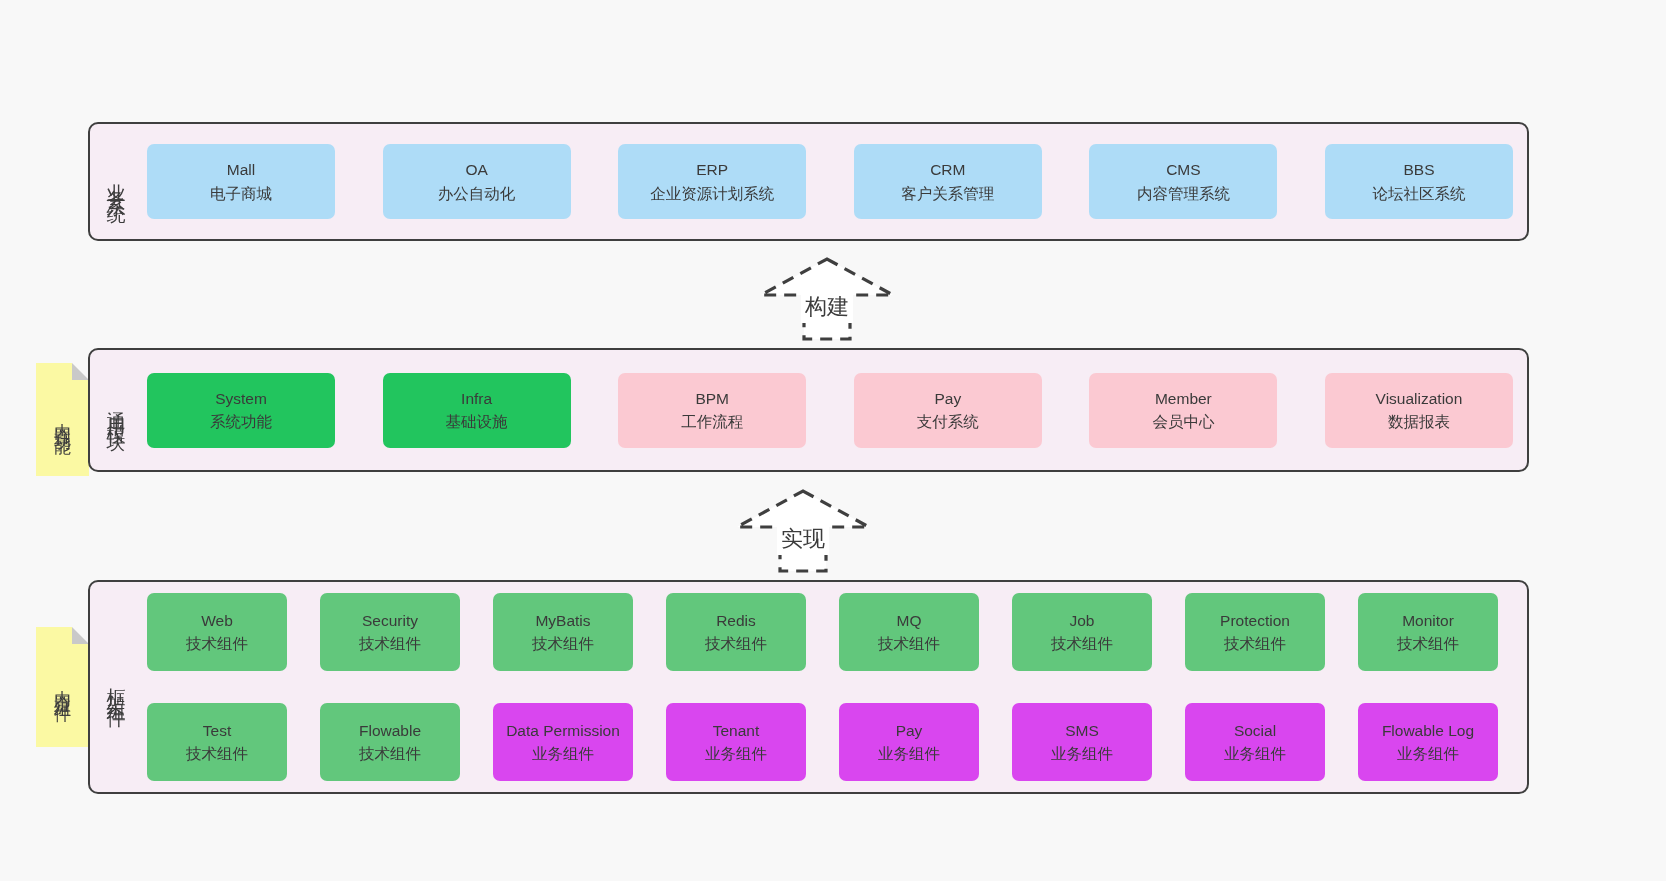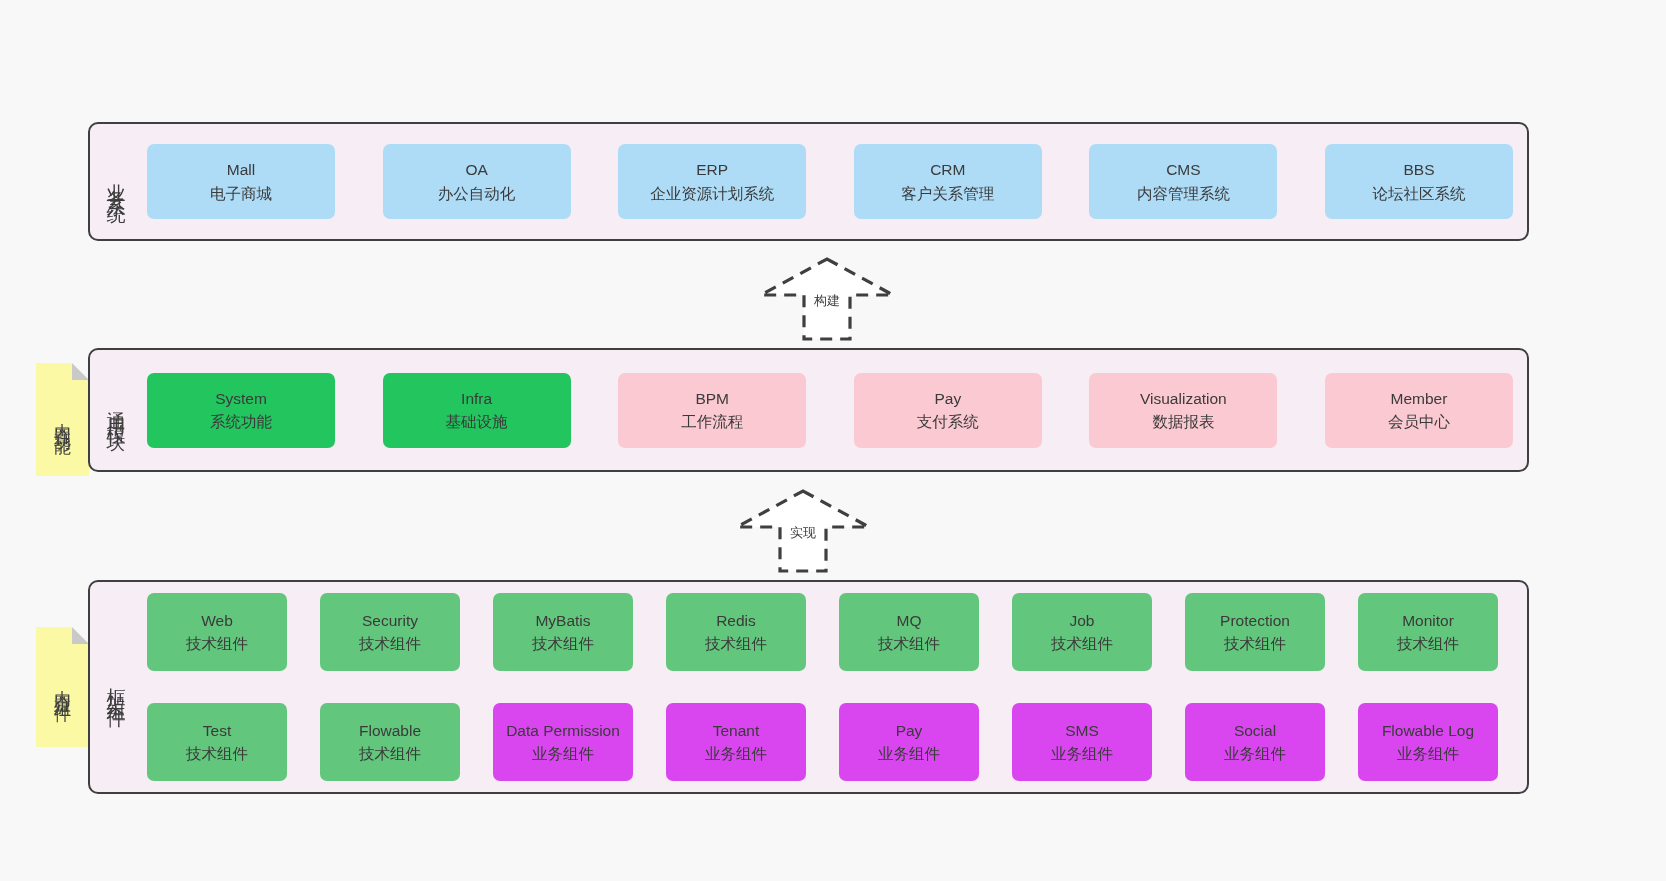--- a/index.html
+++ b/index.html
@@ -57,21 +57,21 @@
   .sticky .stext{
     writing-mode:vertical-rl;text-orientation:upright;
     font-size:17px;letter-spacing:5px;color:#3c3c3c;
   }
   .arrow{position:absolute;width:140px;height:88px;}
   .arrow-build{left:757px;top:255px;}
   .arrow-impl{left:733px;top:487px;}
   .arrow svg{display:block;width:100%;height:100%;}
   .arrow .alabel{
     position:absolute;left:50%;top:36px;transform:translateX(-50%);
-    background:#ffffff;padding:1px 4px;font-size:13px;color:#3c3c3c;
+    background:#ffffff;padding:1px 4px;font-size:22px;color:#3c3c3c;
     white-space:nowrap;
   }
 </style>
 </head>
 <body>
 
 <div class="layer layer-business">
   <div class="vlabel">业务系统</div>
   <div class="boxes">
       <div class="box box-wide v-blue">
@@ -125,26 +125,26 @@
       </div>
       <div class="box box-wide v-pink">
         <div>BPM</div>
         <div>工作流程</div>
       </div>
       <div class="box box-wide v-pink">
         <div>Pay</div>
         <div>支付系统</div>
       </div>
       <div class="box box-wide v-pink">
+        <div>Member</div>
+        <div>会员中心</div>
+      </div>
+      <div class="box box-wide v-pink">
         <div>Visualization</div>
         <div>数据报表</div>
-      </div>
-      <div class="box box-wide v-pink">
-        <div>Member</div>
-        <div>会员中心</div>
       </div>
     </div>
 </div>
 
 <div class="arrow arrow-impl">
   <svg viewBox="0 0 140 88">
     <polygon points="70,4 136,40 93,40 93,84 47,84 47,40 4,40" fill="#ffffff" stroke="#3f3f3f" stroke-width="3.2" stroke-dasharray="12 8"></polygon>
   </svg>
   <div class="alabel">实现</div>
 </div>

